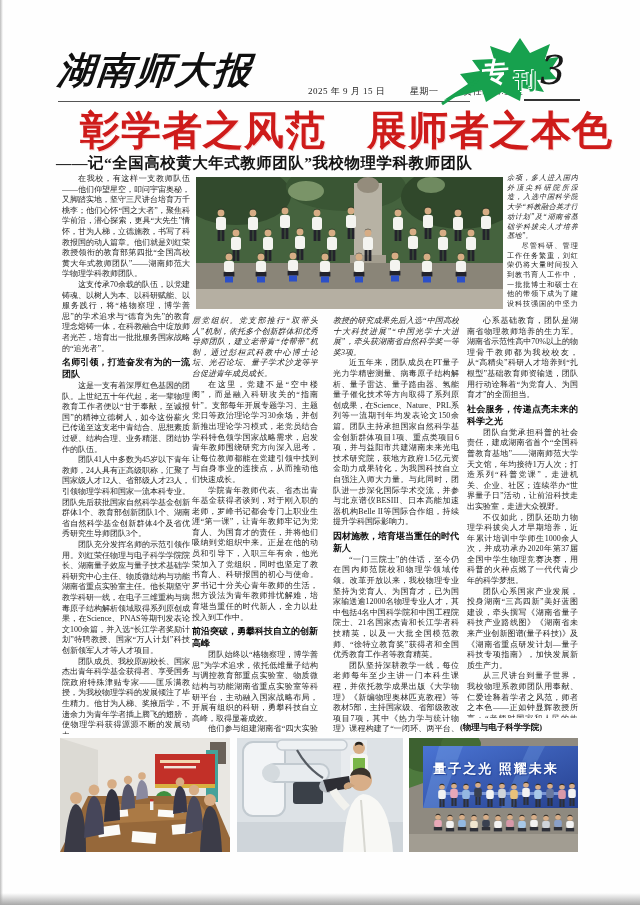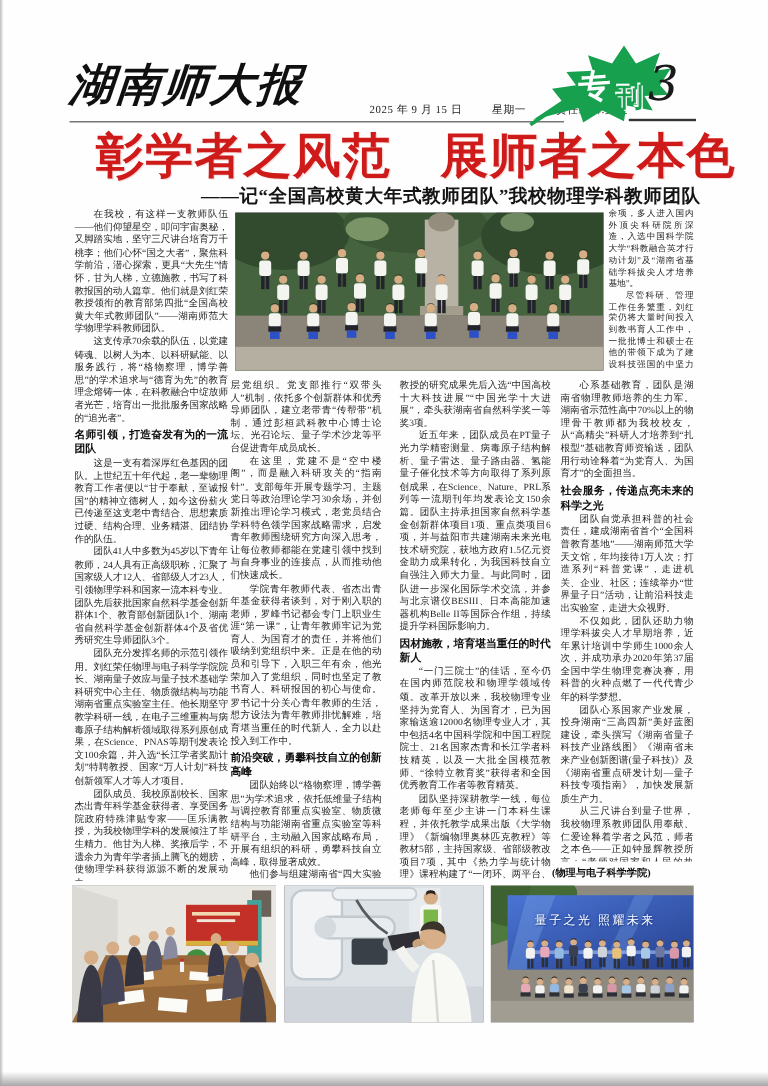--- a/index.html
+++ b/index.html
@@ -31,47 +31,47 @@
     color:#17a14e; font-family:"Liberation Sans",sans-serif;
     text-shadow:1px 1px 0 #fff,-1px -1px 0 #fff; }
   .page-num { position:absolute; left:540px; top:48px; font-size:40px; line-height:44px;
     font-style:italic; font-family:"DejaVu Serif",serif; color:#1a1a1a; }
 
   
   .headline { position:absolute; left:56px; top:108px; width:528px; text-align:center;
     font-size:40px; line-height:44px; font-weight:900; color:#ce1b1a; letter-spacing:1px;
     font-family:"Liberation Sans","DejaVu Sans",sans-serif;
     text-shadow:1px 1px 0 #f7dcdc; white-space:nowrap;margin-left:24px; }
-  .subhead { position:absolute; left:56px; top:153px; width:528px; text-align:right;
+  .subhead { position:absolute; left:56px; top:153px; width:528px; text-align:left;
     font-size:15.5px; font-weight:bold; color:#141414; letter-spacing:0.5px; }
 
   
   .col { position:absolute; overflow:hidden; font-size:8px; line-height:10.6px;
     color:#1f1f1f; text-align:justify; }
   .col-1 { left:62px;  top:174px; width:128px; height:560px; }
   .col-2 { left:192px; top:316px; width:126px; height:418px; }
   .col-3 { left:333px; top:316px; width:126px; height:418px; }
   .col-4n { left:507px; top:174px; width:71px; height:134px; font-size:7.2px; line-height:9.7px; }
   .col-4 { left:467px; top:316px; width:111px; height:402px; }
   .para { margin:0; text-indent:2em; }
-  .para.cont { text-indent:0; }
+  .para.cont { text-indent:0;font-style:italic; }
   .sec-head { font-weight:bold; font-size:9px; line-height:12px; margin:2px 0 1px;
     color:#0d0d0d; font-family:"Liberation Sans",sans-serif; text-indent:0; }
   .byline { position:absolute; left:460px; top:722px; width:118px; 
     font-size:8.5px; font-weight:bold; color:#111; }
 
   
   .photo { position:absolute; overflow:hidden; background:#888; }
   .photo svg { display:block; }
   .photo-main { left:196px; top:177px; width:307px; height:132px; }
   .photo-b1 { left:60px;  top:738px; width:170px; height:114px; }
   .photo-b2 { left:237px; top:738px; width:166px; height:114px; }
   .photo-b3 { left:409px; top:738px; width:169px; height:114px; }
   .banner-text { position:absolute; left:12px; top:22px; width:150px; text-align:center;
-    font-size:10px; font-weight:normal; color:#ffffff; letter-spacing:2px;
+    font-size:13px; font-weight:bold; color:#ffffff; letter-spacing:2px;
     font-family:"Liberation Sans",sans-serif; text-shadow:0 0 3px #1d3d8f,1px 1px 0 #2a4aa0;
     white-space:nowrap; }
 </style>
 </head>
 <body>
 
 <div class="page">
 
   <div class="masthead">湖南师大报</div>
   <div class="date-line">

